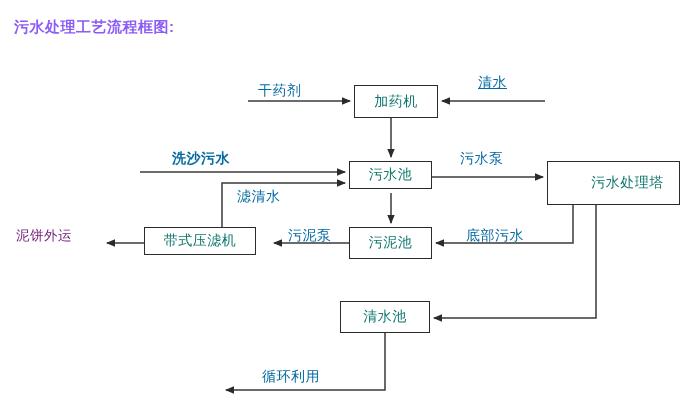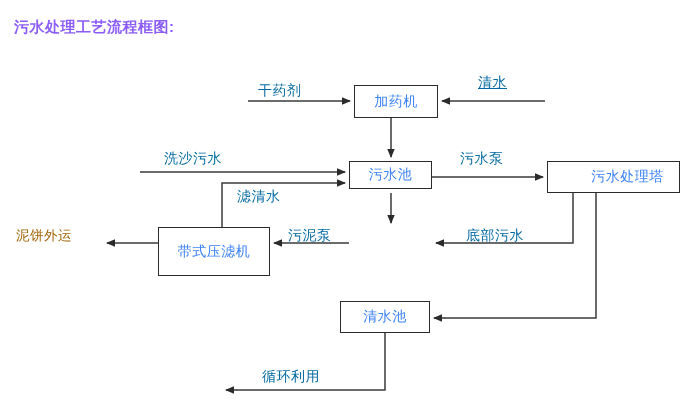--- a/index.html
+++ b/index.html
@@ -39,35 +39,35 @@
   }
   .node {
     position: absolute;
     box-sizing: border-box;
     border: 1.4px solid #2b2b2b;
     background: #ffffff;
     display: flex;
     align-items: center;
     justify-content: center;
     font-size: 14px;
-    color: #3b82f6;
+    color: #0f766e;
     letter-spacing: 0.5px;
     white-space: nowrap;
   }
   .edge-label {
     position: absolute;
     font-size: 14px;
     color: #0369a1;
     white-space: nowrap;
     letter-spacing: 0.5px;
   }
   .terminal-label {
     position: absolute;
     font-size: 13.5px;
-    color: #a16207;
+    color: #701a75;
     white-space: nowrap;
     letter-spacing: 0.5px;
   }
 </style>
 </head>
 <body>
 
 <div id="canvas">
 
   <div id="title">污水处理工艺流程框图:</div>
@@ -108,38 +108,41 @@
   </svg>
 
   <div class="node" style="left:354px; top:85px; width:84px; height:33px;">
     <span>加药机</span>
   </div>
 
   <div class="node" style="left:349px; top:161px; width:83px; height:28px;">
     <span>污水池</span>
   </div>
 
-  <div class="node" style="left:547px; top:161px; width:133px; height:32px;padding-left:28px;">
+  <div class="node" style="left:547px; top:161px; width:133px; height:44px;padding-left:28px;">
     <span>污水处理塔</span>
   </div>
 
-  <div class="node" style="left:158px; top:227px; width:112px; height:49px;">
+  <div class="node" style="left:144px; top:227px; width:112px; height:28px;">
     <span>带式压滤机</span>
   </div>
 
+  <div class="node" style="left:349px; top:227px; width:83px; height:32px;">
+    <span>污泥池</span>
+  </div>
 
   <div class="node" style="left:340px; top:301px; width:90px; height:32px;">
     <span>清水池</span>
   </div>
 
   <div class="edge-label" style="left:258px; top:82px;">干药剂</div>
 
   <div class="edge-label" style="left:478px; top:74px;text-decoration:underline;">清水</div>
 
-  <div class="edge-label" style="left:164px; top:150px;">洗沙污水</div>
+  <div class="edge-label" style="left:172px; top:150px;font-weight:bold;">洗沙污水</div>
 
   <div class="edge-label" style="left:237px; top:188px;">滤清水</div>
 
   <div class="edge-label" style="left:460px; top:150px;">污水泵</div>
 
   <div class="edge-label" style="left:466px; top:227px;">底部污水</div>
 
   <div class="edge-label" style="left:288px; top:227px;">污泥泵</div>
 
   <div class="edge-label" style="left:262px; top:368px;">循环利用</div>

